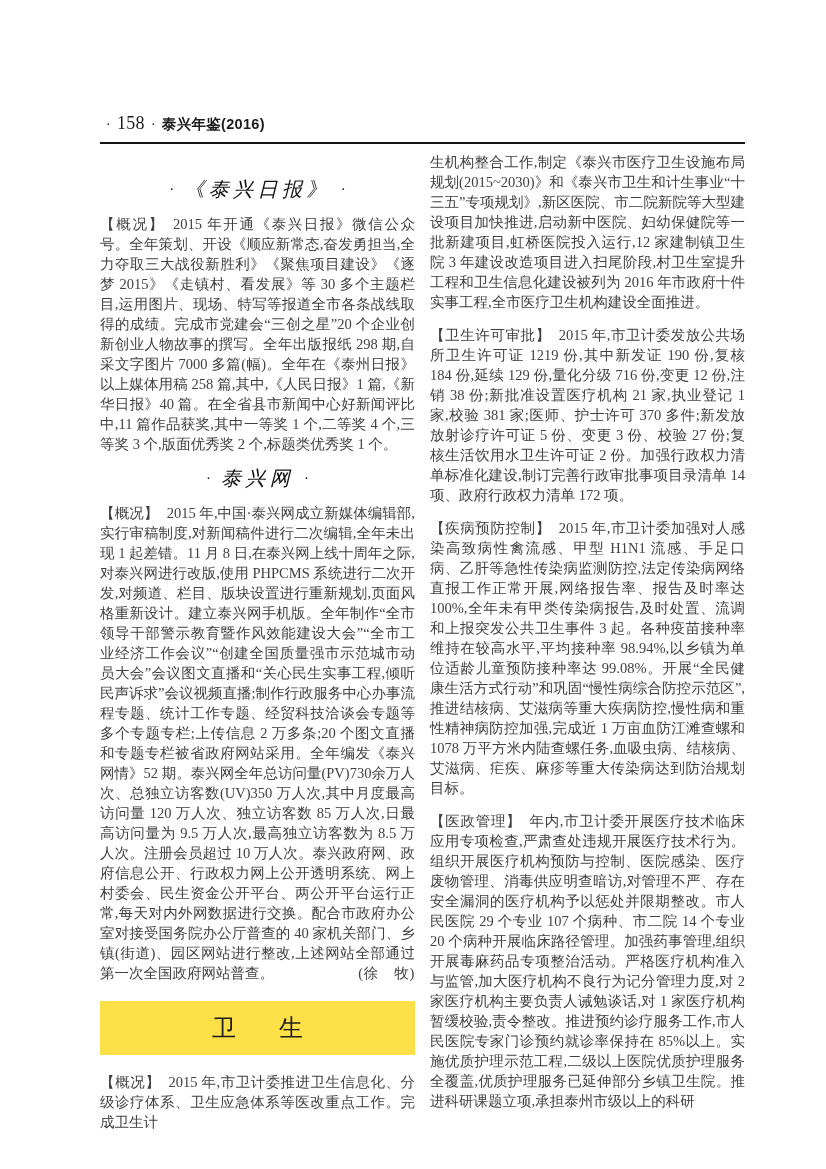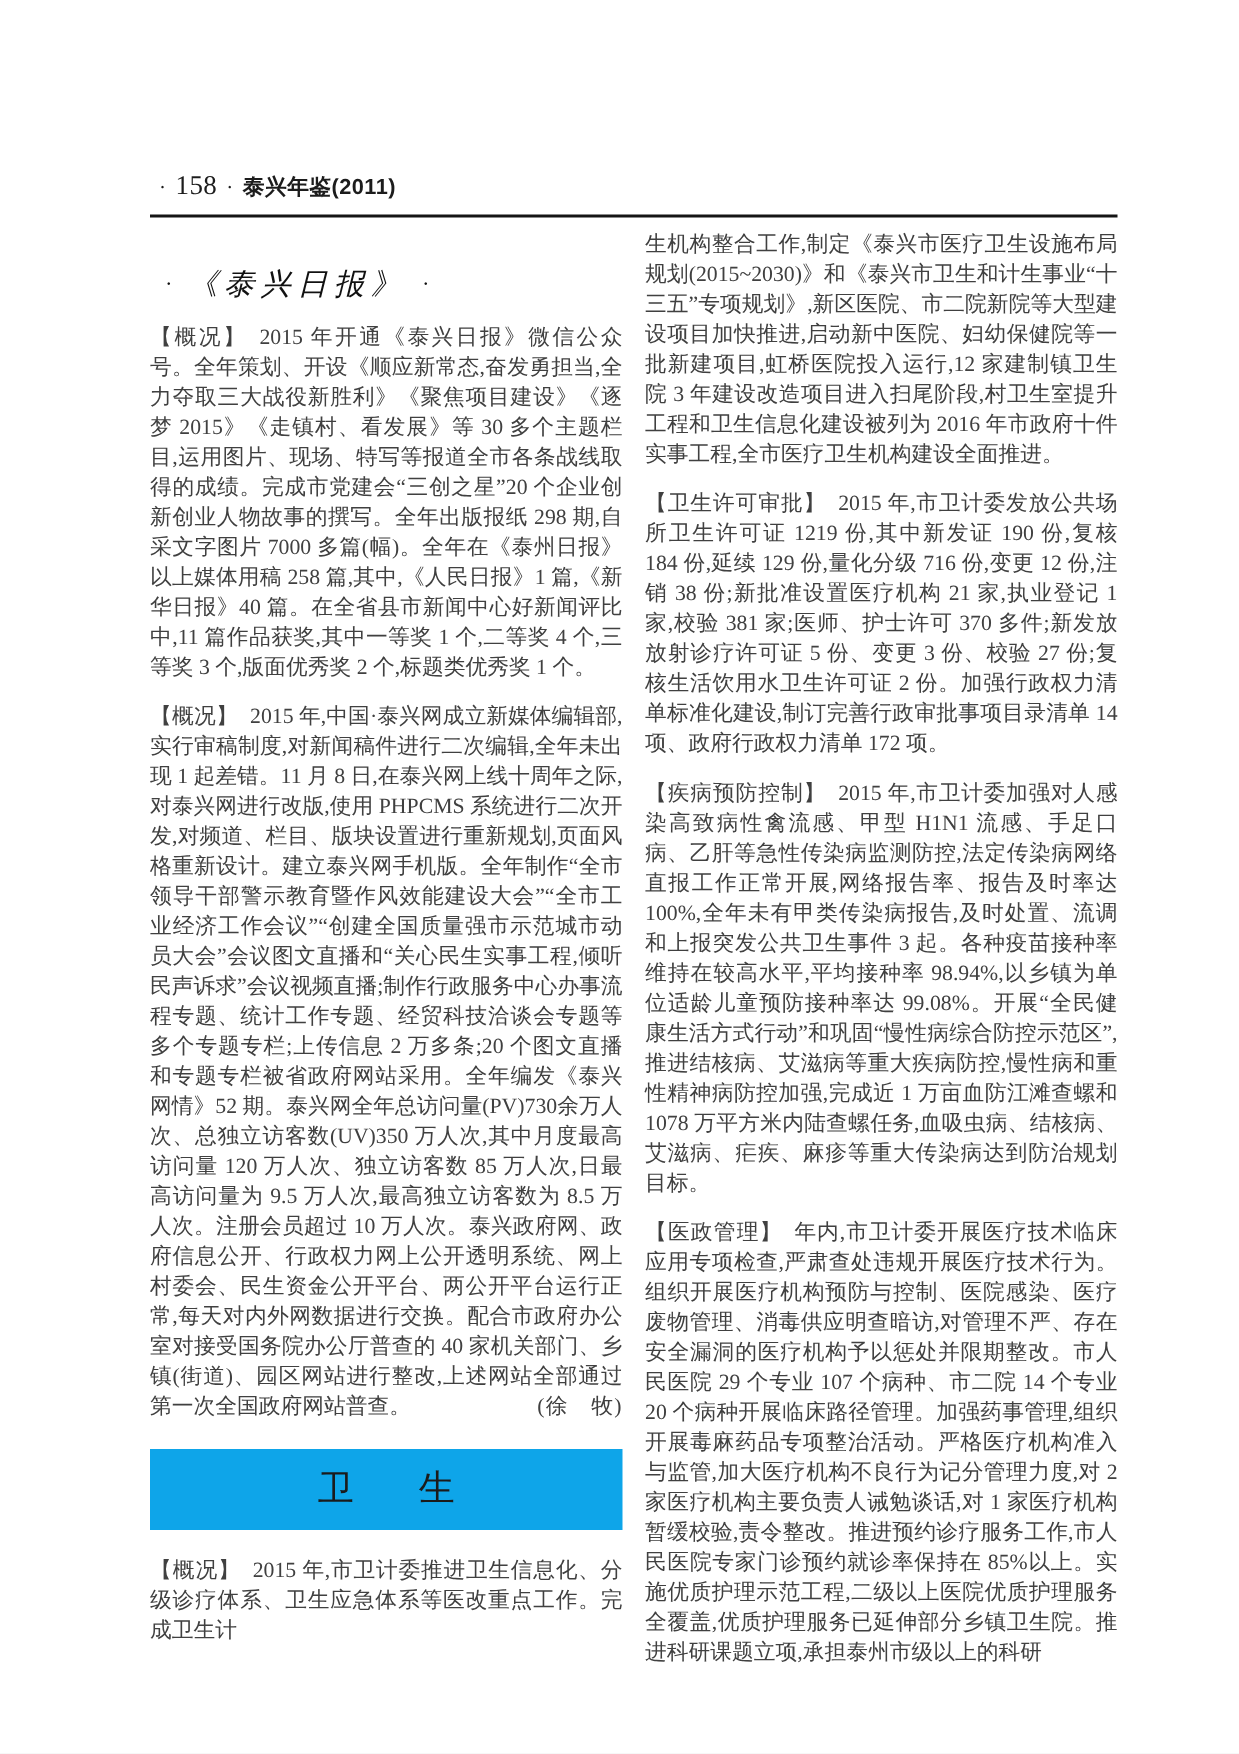--- a/index.html
+++ b/index.html
@@ -48,21 +48,21 @@
     display:flex;
     gap:15px;
     margin-top:8px;
   }
   .col{
     width:315px;
     flex:0 0 315px;
   }
   
   .article-heading{
-    text-align:left;
+    text-align:center;
     font-style:italic;
     font-size:20px;
     line-height:22px;
     margin:26px 0 14px 0;
     color:#111;
   }
   .article-heading .h-dot{
     font-style:normal;
     font-size:15px;
     vertical-align:2px;
@@ -88,56 +88,59 @@
     font-weight:normal;
     margin-right:.55em;
     letter-spacing:.01em;
   }
   .attribution{
     float:right;
     letter-spacing:.05em;
   }
   
   .section-banner{
-    background:#0ea5e9;
+    background:#fde047;
     height:54px;
     line-height:54px;
     text-align:center;
     margin:18px 0 17px 0;
   }
   .section-banner .banner-text{
     font-size:24px;
     color:#1b1b1b;
     letter-spacing:1.8em;
     padding-left:1.8em;
   }
 </style>
 </head>
 <body>
 
 <div class="page">
   <div class="content">
 
     <div class="page-header">
-      <span class="dot">·</span><span class="pageno">158</span><span class="dot">·</span><span class="book">泰兴年鉴(2011)</span>
+      <span class="dot">·</span><span class="pageno">158</span><span class="dot">·</span><span class="book">泰兴年鉴(2016)</span>
     </div>
     <div class="header-rule"></div>
 
     <div class="cols">
 
       <div class="col">
 
         <div class="article-heading">
           <span class="h-dot">·</span><span class="h-text">《泰兴日报》</span><span class="h-dot">·</span>
         </div>
 
         <p class="para">
           <span class="entry-label">【概况】</span><span>2015 年开通《泰兴日报》微信公众号。全年策划、开设《顺应新常态,奋发勇担当,全力夺取三大战役新胜利》《聚焦项目建设》《逐梦 2015》《走镇村、看发展》等 30 多个主题栏目,运用图片、现场、特写等报道全市各条战线取得的成绩。完成市党建会“三创之星”20 个企业创新创业人物故事的撰写。全年出版报纸 298 期,自采文字图片 7000 多篇(幅)。全年在《泰州日报》以上媒体用稿 258 篇,其中,《人民日报》1 篇,《新华日报》40 篇。在全省县市新闻中心好新闻评比中,11 篇作品获奖,其中一等奖 1 个,二等奖 4 个,三等奖 3 个,版面优秀奖 2 个,标题类优秀奖 1 个。</span>
         </p>
 
+        <div class="article-heading second">
+          <span class="h-dot">·</span><span class="h-text">泰兴网</span><span class="h-dot">·</span>
+        </div>
 
         <p class="para">
           <span class="entry-label">【概况】</span><span>2015 年,中国·泰兴网成立新媒体编辑部,实行审稿制度,对新闻稿件进行二次编辑,全年未出现 1 起差错。11 月 8 日,在泰兴网上线十周年之际,对泰兴网进行改版,使用 PHPCMS 系统进行二次开发,对频道、栏目、版块设置进行重新规划,页面风格重新设计。建立泰兴网手机版。全年制作“全市领导干部警示教育暨作风效能建设大会”“全市工业经济工作会议”“创建全国质量强市示范城市动员大会”会议图文直播和“关心民生实事工程,倾听民声诉求”会议视频直播;制作行政服务中心办事流程专题、统计工作专题、经贸科技洽谈会专题等多个专题专栏;上传信息 2 万多条;20 个图文直播和专题专栏被省政府网站采用。全年编发《泰兴网情》52 期。泰兴网全年总访问量(PV)730余万人次、总独立访客数(UV)350 万人次,其中月度最高访问量 120 万人次、独立访客数 85 万人次,日最高访问量为 9.5 万人次,最高独立访客数为 8.5 万人次。注册会员超过 10 万人次。泰兴政府网、政府信息公开、行政权力网上公开透明系统、网上村委会、民生资金公开平台、两公开平台运行正常,每天对内外网数据进行交换。配合市政府办公室对接受国务院办公厅普查的 40 家机关部门、乡镇(街道)、园区网站进行整改,上述网站全部通过第一次全国政府网站普查。</span><span class="attribution">(徐　牧)</span>
         </p>
 
         <div class="section-banner">
           <span class="banner-text">卫生</span>
         </div>
 
         <p class="para">

